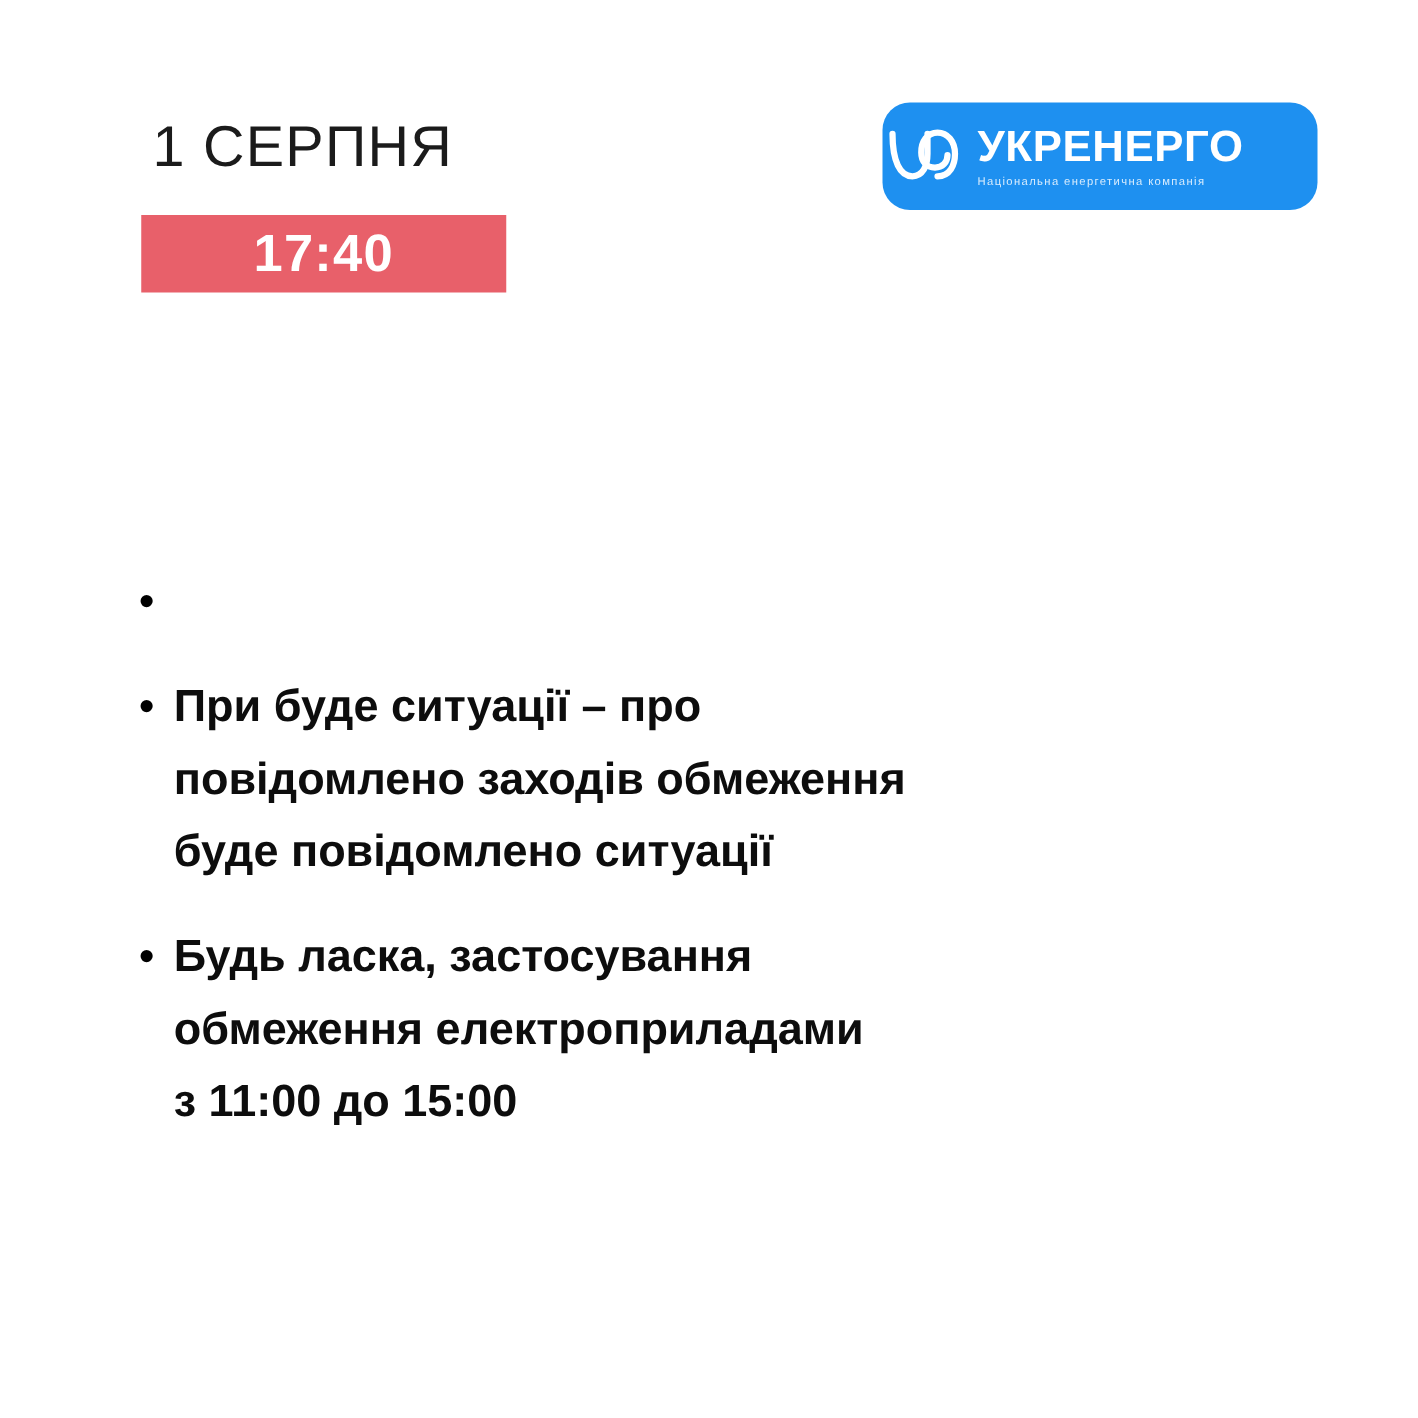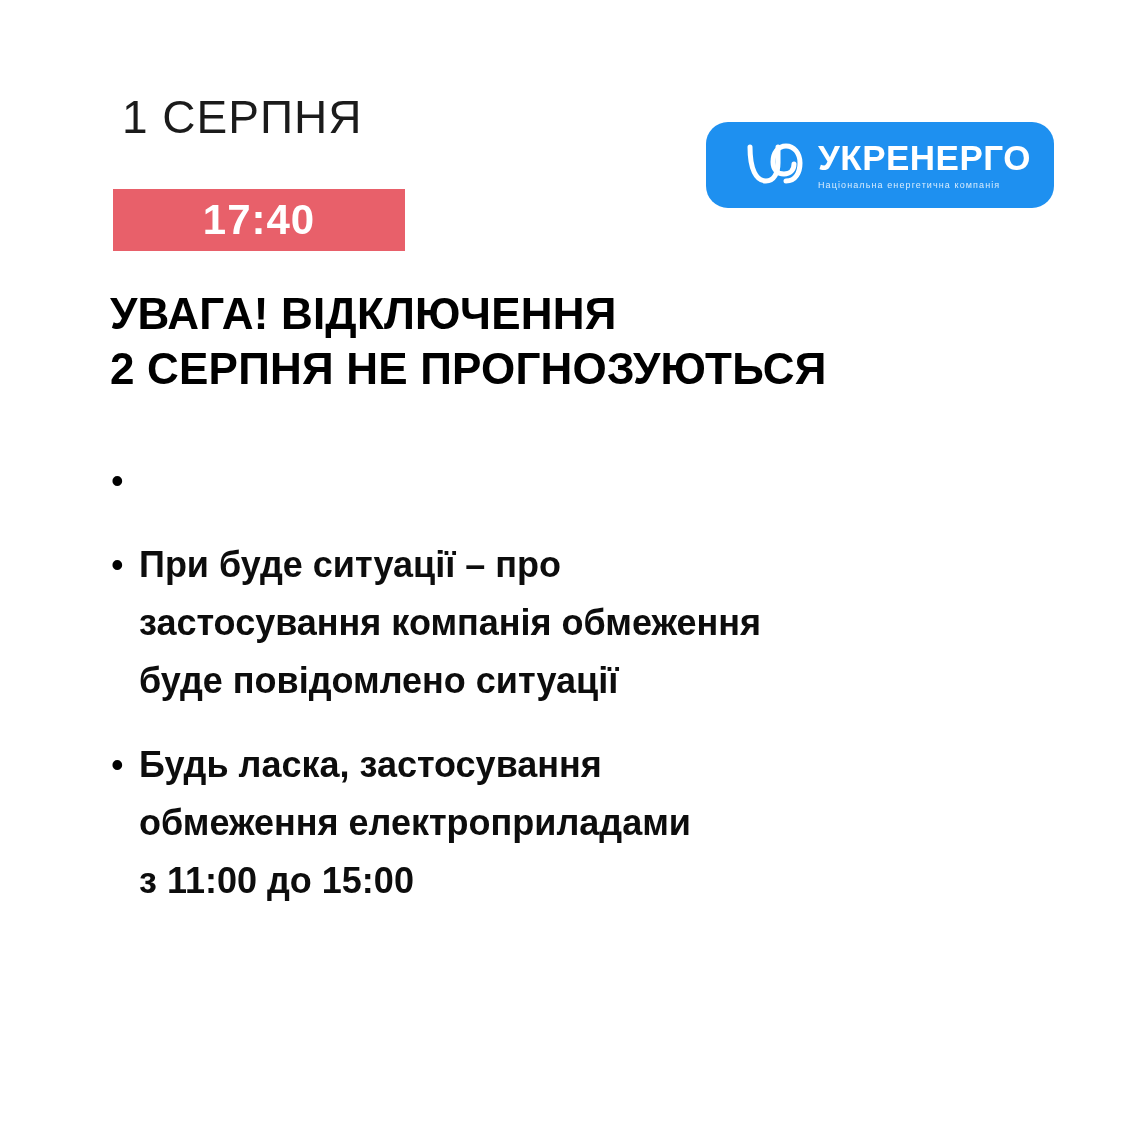--- a/index.html
+++ b/index.html
@@ -44,23 +44,21 @@
     position: absolute;
     left: 706px;
     top: 4px;
     width: 348px;
     height: 86px;
     background: #1e90f0;
     border-radius: 22px;
     display: flex;
     align-items: center;
     justify-content: flex-start;
-    padding-left: 36px;
     box-sizing: border-box;
-    margin-top: 40px;
   }
   .logo-mark {
     width: 62px;
     height: 48px;
     flex: 0 0 auto;
     margin-right: 14px;
     display: block;
   }
   .logo-text-wrap {
     display: flex;
@@ -79,21 +77,21 @@
     font-size: 9px;
     letter-spacing: 1.1px;
     margin-top: 6px;
     font-weight: 400;
   }
 
   
   .time-badge {
     position: absolute;
     left: 113px;
-    top: 189px;
+    top: 172px;
     width: 292px;
     height: 62px;
     background: #e8606a;
     display: flex;
     align-items: center;
     justify-content: center;
   }
   .time-badge span {
     color: #ffffff;
     font-size: 42px;
@@ -168,36 +166,32 @@
         <div class="logo-name">УКРЕНЕРГО</div>
         <div class="logo-sub">Національна енергетична компанія</div>
       </div>
     </div>
   </div>
 
   <div class="time-badge">
     <span>17:40</span>
   </div>
 
-  <div class="headline">
-    <span class="line">УВАГА! ВІДКЛЮЧЕННЯ</span>
-    <span class="line">2 СЕРПНЯ НЕ ПРОГНОЗУЮТЬСЯ</span>
-  </div>
 
   <div class="bullets">
 
     <div class="bullet">
       <div class="bullet-dot">•</div>
     </div>
 
     <div class="bullet">
       <div class="bullet-dot">•</div>
       <div class="bullet-text">
         <span class="line">При буде ситуації – про</span>
-        <span class="line">застосування компанія обмеження</span>
+        <span class="line">повідомлено заходів обмеження</span>
         <span class="line">буде повідомлено ситуації</span>
       </div>
     </div>
 
     <div class="bullet">
       <div class="bullet-dot">•</div>
       <div class="bullet-text">
         <span class="line">Будь ласка, застосування</span>
         <span class="line">обмеження електроприладами</span>
         <span class="line">з 11:00 до 15:00</span>

